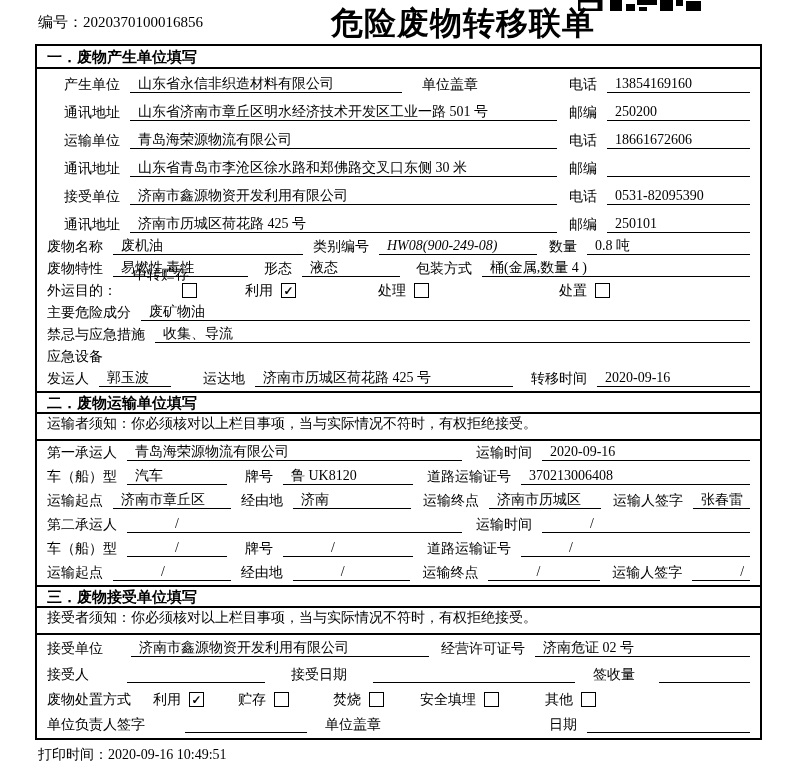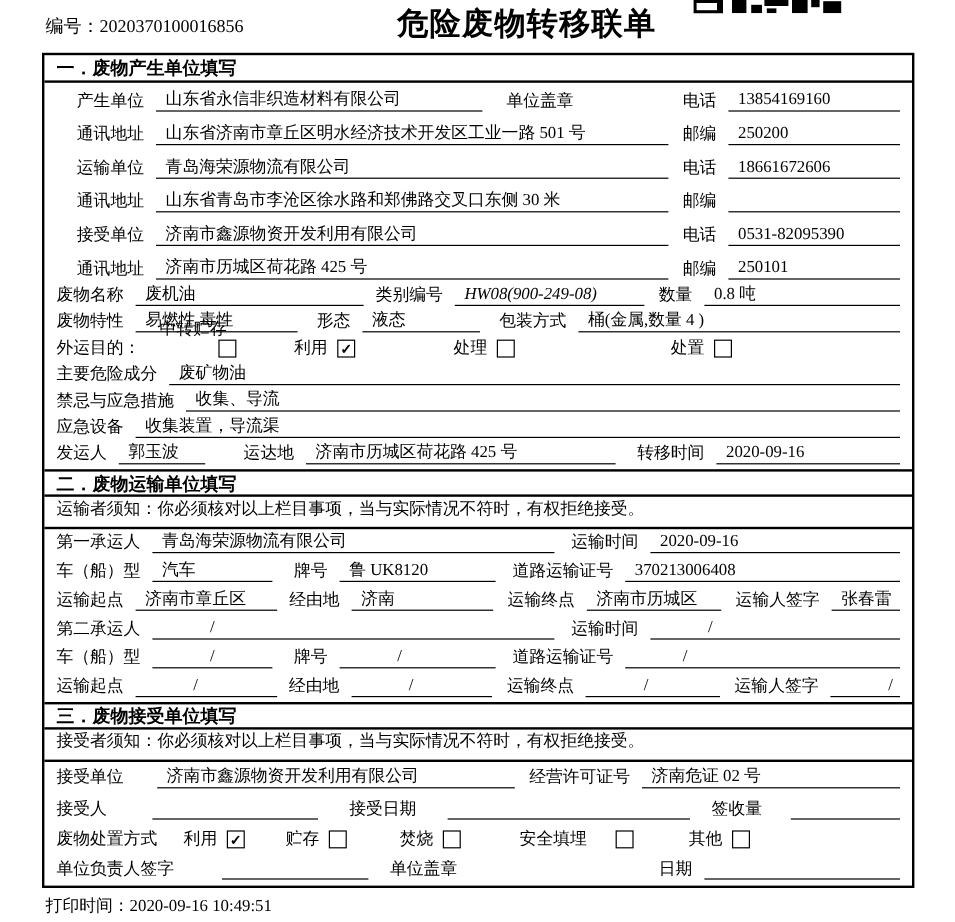--- a/index.html
+++ b/index.html
@@ -1,19 +1,19 @@
 <!DOCTYPE html>
 <html><head>
 <meta charset="utf-8">
 <style>
   html,body{margin:0;padding:0;background:#fff;}
   .page{position:relative;width:796px;height:768px;background:#ffffff;color:#000;
         font-family:"Liberation Serif","DejaVu Serif",serif;font-size:14px;overflow:hidden;}
   .serial{position:absolute;left:38px;top:13px;font-size:15px;white-space:nowrap;}
-  .title{position:absolute;left:331px;top:2px;font-size:26px;font-weight:bold;white-space:nowrap;letter-spacing:1px;}
+  .title{position:absolute;left:331px;top:2px;font-size:32px;font-weight:bold;white-space:nowrap;letter-spacing:1px;}
   .qr{position:absolute;left:578px;top:0;}
   .box{position:absolute;left:35px;top:44px;width:727px;height:696px;border:2px solid #000;
        box-sizing:border-box;display:flex;flex-direction:column;background:#fff;}
   .sec-header{font-weight:bold;font-size:15px;padding:2px 10px 0 10px;border-bottom:2px solid #000;
               box-sizing:border-box;display:flex;align-items:center;}
   .sec-header.bt{border-top:2px solid #000;}
   .notice{padding:0 10px 6px 10px;box-sizing:border-box;border-bottom:2px solid #000;
           display:flex;align-items:flex-end;white-space:nowrap;}
   .row{display:flex;align-items:flex-end;padding:0 10px 4px 10px;box-sizing:border-box;}
   .rh23{height:23px;} .rh28{height:28px;padding-left:27px;} .rh22{height:22px;} .rh24{height:24px;}
@@ -165,21 +165,20 @@
       <span class="fld grow">废矿物油</span>
     </div>
 
     <div class="row rh22">
       <span class="lbl">禁忌与应急措施</span>
       <span class="fld grow">收集、导流</span>
     </div>
 
     <div class="row rh22">
       <span class="lbl">应急设备</span>
-      <span class="fld grow">收集装置，导流渠</span>
     </div>
 
     <div class="row rh22">
       <span class="lbl">发运人</span>
       <span class="fld" style="width:72px;">郭玉波</span>
       <span class="lbl" style="margin-left:32px;">运达地</span>
       <span class="fld" style="width:258px;">济南市历城区荷花路 425 号</span>
       <span class="lbl" style="margin-left:18px;">转移时间</span>
       <span class="fld grow">2020-09-16</span>
     </div>
@@ -275,21 +274,21 @@
         <span class="cb">
             <span class="mark"></span>
           </span>
       </span>
       <span class="opt" style="margin-left:44px;justify-content:space-between;">
         <span class="olabel">焚烧</span>
         <span class="cb">
             <span class="mark"></span>
           </span>
       </span>
-      <span class="opt" style="margin-left:49px;gap:16px;">
+      <span class="opt" style="margin-left:36px;">
         <span class="olabel">安全填埋</span>
         <span class="cb">
             <span class="mark"></span>
           </span>
       </span>
       <span class="opt" style="margin-left:46px;">
         <span class="olabel">其他</span>
         <span class="cb">
             <span class="mark"></span>
           </span>

